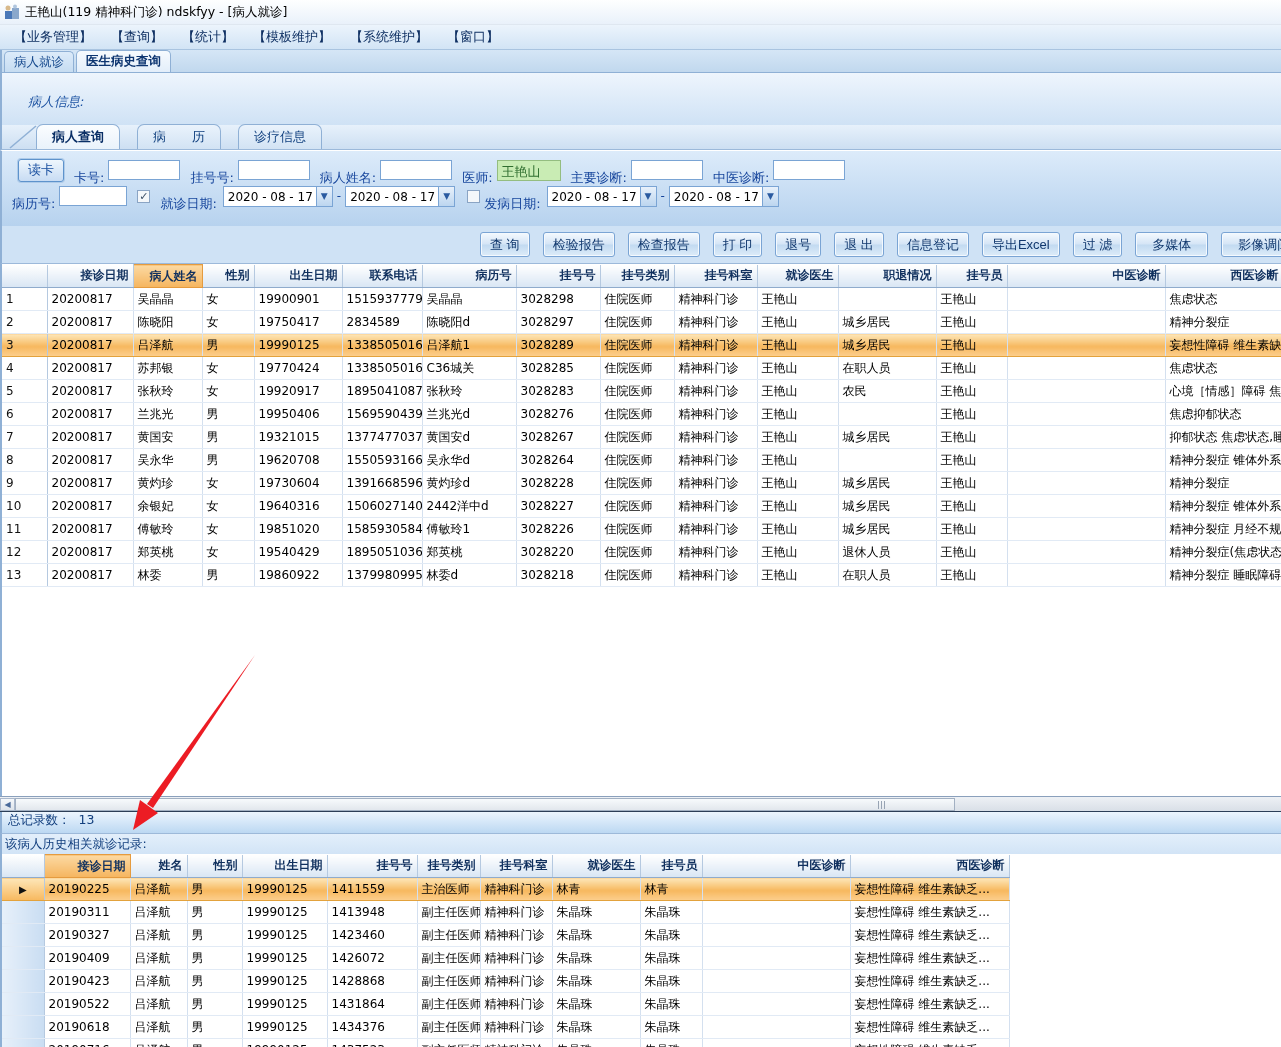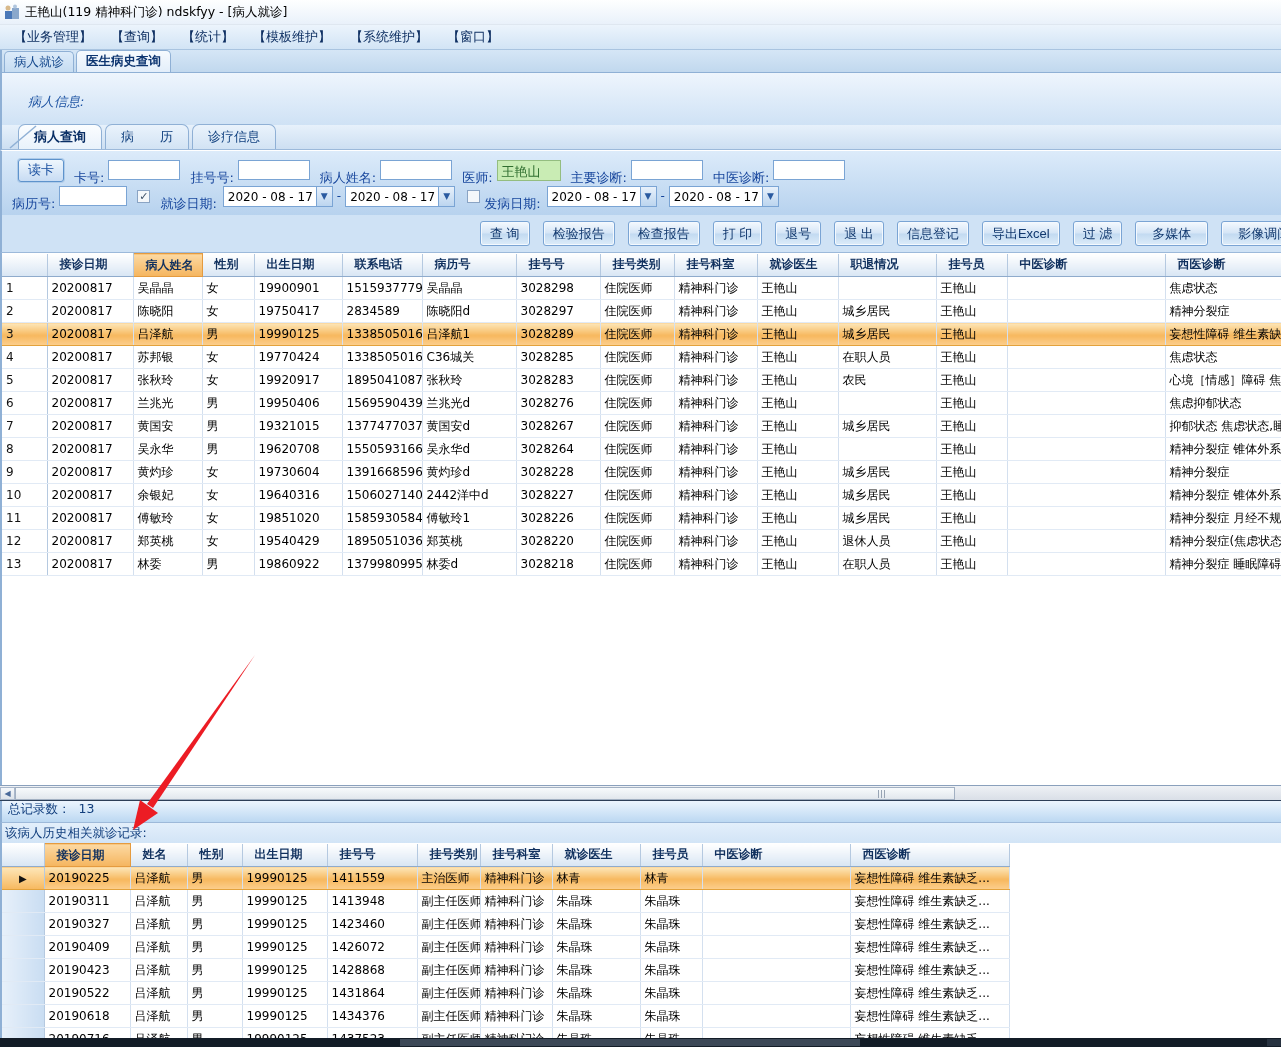--- a/index.html
+++ b/index.html
@@ -19,48 +19,48 @@
   
   .maintabs { height:22px; background:linear-gradient(#d5e6f6,#c1d8ee); display:flex; align-items:center; padding-left:2px; gap:2px; }
   .maintabs .tab { border:1px solid #8fb0d5; border-bottom:none; border-radius:5px 5px 0 0; padding:2px 9px 2px 9px; font-size:12.5px; color:#174a8e; background:linear-gradient(#dcebfa,#c6dcf1); height:21px; }
   .maintabs .tab.active { background:linear-gradient(#f6fafe,#e3eefa); font-weight:700; color:#0d3570; height:22px; }
 
   
   .patientinfo { height:53px; background:linear-gradient(#eef5fd,#cfe2f5); border-top:1px solid #8fb0d5; }
   .patientinfo .lbl { display:inline-block; margin:20px 0 0 26px; color:#1d53a2; font-size:13px;font-style:italic; }
 
   
-  .subtabs { height:25px; background:linear-gradient(#e7f1fb,#cddff2); display:flex; align-items:flex-end; padding-left:16px; gap:3px; position:relative; border-bottom:1px solid #9cb9da; }
+  .subtabs { height:25px; background:linear-gradient(#e7f1fb,#cddff2); display:flex; align-items:flex-end; padding-left:34px; gap:17px; position:relative; border-bottom:1px solid #9cb9da; }
   .subtabs .slash { position:absolute; left:6px; bottom:0; width:30px; height:24px; pointer-events:none; }
   .subtabs .tab { border:1px solid #8fb0d5; border-bottom:none; border-radius:7px 7px 0 0; padding:3px 15px; font-size:13px; color:#10407f; background:linear-gradient(#eaf3fc,#d2e3f4); }
   .subtabs .tab.active { background:linear-gradient(#fbfdff,#e9f2fb); font-weight:700; color:#0a2f66; }
 
   
-  .searchpanel { height:65px; background:linear-gradient(#dcebfa,#b7d2ee); border-top:1px solid #fff; padding-top:6px; }
+  .searchpanel { height:76px; background:linear-gradient(#dcebfa,#b7d2ee); border-top:1px solid #fff; padding-top:6px; }
   .frow { display:flex; align-items:center; height:26px; padding-left:16px; }
   .frow .lab { color:#16459c; font-size:13px; margin:16px 4px 0 10px; white-space:nowrap; }
   .tinput { width:72px; height:20px; border:1px solid #7aa4d4; background:#fff; }
   .btn-read { width:46px; height:23px; border:1px solid #5e93cc; border-radius:3px; background:linear-gradient(#eef6fd,#c8dcf3); color:#1a50a0; font-size:13px; box-shadow:0 0 0 1px #aecbe9; }
   .doctor-box { width:64px; height:21px; background:#c9ecb4; border:1px solid #94bd80; color:#2f6e2f; font-size:13px; padding:2px 4px; }
   .datecombo { display:flex; align-items:stretch; height:21px; border:1px solid #7aa4d4; background:#fff; margin:0 2px; }
   .datecombo .dtext { font-size:12px; padding:3px 3px 0 4px; color:#000; white-space:nowrap; }
   .datecombo .drop { width:16px; background:linear-gradient(#e8f1fb,#bcd5ef); border-left:1px solid #7aa4d4; color:#2a5aa0; font-size:9px; display:flex; align-items:center; justify-content:center; }
   .dash { color:#16459c; margin:0 2px; }
   .cbox { width:13px; height:13px; border:1px solid #8aa4c4; background:#f4f7fa; font-size:11px; line-height:11px; text-align:center; color:#3c4f66; margin-left:10px; }
 
   
   .btnrow { height:38px; display:flex; align-items:center; gap:13px; padding-left:478px; background:#cfe2f5; border-bottom:1px solid #9cb9da; }
   .tbtn { height:25px; border:1px solid #7aa4d4; border-radius:3px; box-shadow:inset 0 0 0 1px #f4f9fe; background:linear-gradient(#f4f9fe,#d5e5f6 48%,#c2daf1 52%,#ddecf9); color:#11386e; font-size:13px; padding:0 9px; white-space:nowrap; }
   .tbtn.wide { padding:0 16px; }
 
   
   .maingrid { height:532px; background:#fff; overflow:hidden; border-left:2px solid #8fb0d5; position:relative; }
   .histgrid { height:195px; background:#fff; overflow:hidden; border-left:2px solid #8fb0d5; }
   table.grid { border-collapse:collapse; table-layout:fixed; font-size:12px; }
-  table.grid th { background:linear-gradient(#ffffff,#d9e6f4); border-right:1px solid #b5c9e0; border-bottom:1px solid #8fabcc; font-weight:700; color:#10305e; text-align:left; padding:0 12px; height:22px; white-space:nowrap; overflow:hidden; }
+  table.grid th { background:linear-gradient(#ffffff,#d9e6f4); border-right:1px solid #b5c9e0; border-bottom:1px solid #8fabcc; font-weight:700; color:#10305e; text-align:right; padding:0 4px; height:22px; white-space:nowrap; overflow:hidden; }
   table.grid th.hl { background:linear-gradient(#fcd9a2,#f5b55f); border:1px solid var(--header-highlight,#e59b3f); }
   table.grid td { border-right:1px solid #d4e0ef; border-bottom:1px solid #e1eaf5; padding:0 4px; white-space:nowrap; overflow:hidden; height:22px; color:#000; background:#fff; }
   table.grid td.rownum { border-right:1px solid #b5c9e0; color:#111; }
   table.grid td.rowsel { background:linear-gradient(90deg,#e7f0fa,#c9ddf2); border-right:1px solid #b5c9e0; text-align:center; font-size:10px; color:#111; }
   table.grid tr.sel td { background:linear-gradient(#fde6b8,var(--selected-row,#f7b85e) 55%,#fccf8e); border-top:1px solid #e3a23c; border-bottom:1px solid #e3a23c; }
   table.grid tr.sel td.rowsel { background:linear-gradient(#fde6b8,#f7b85e); }
   tr { height:23px; }
 
   
   .hscroll { height:16px; background:linear-gradient(#eef1f5,#d9dfe7); border-top:1px solid #8aa0bc; border-bottom:1px solid #2c3e57; position:relative; }

